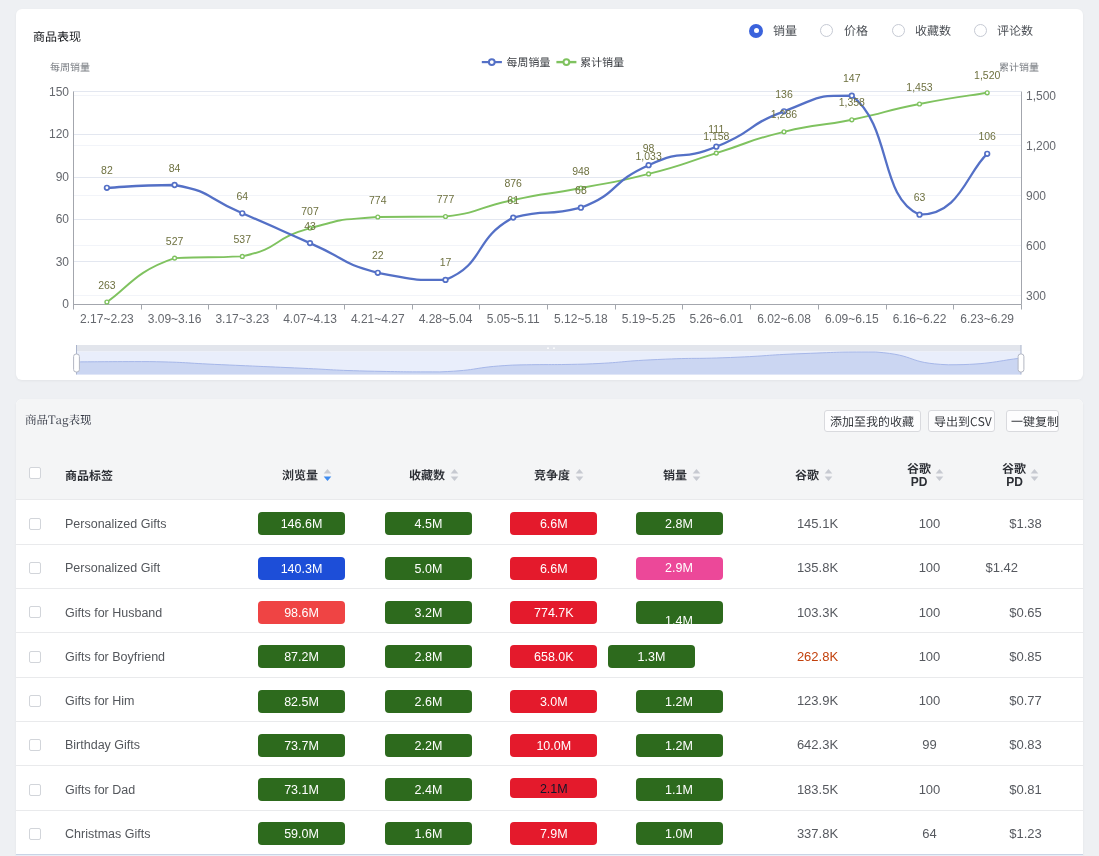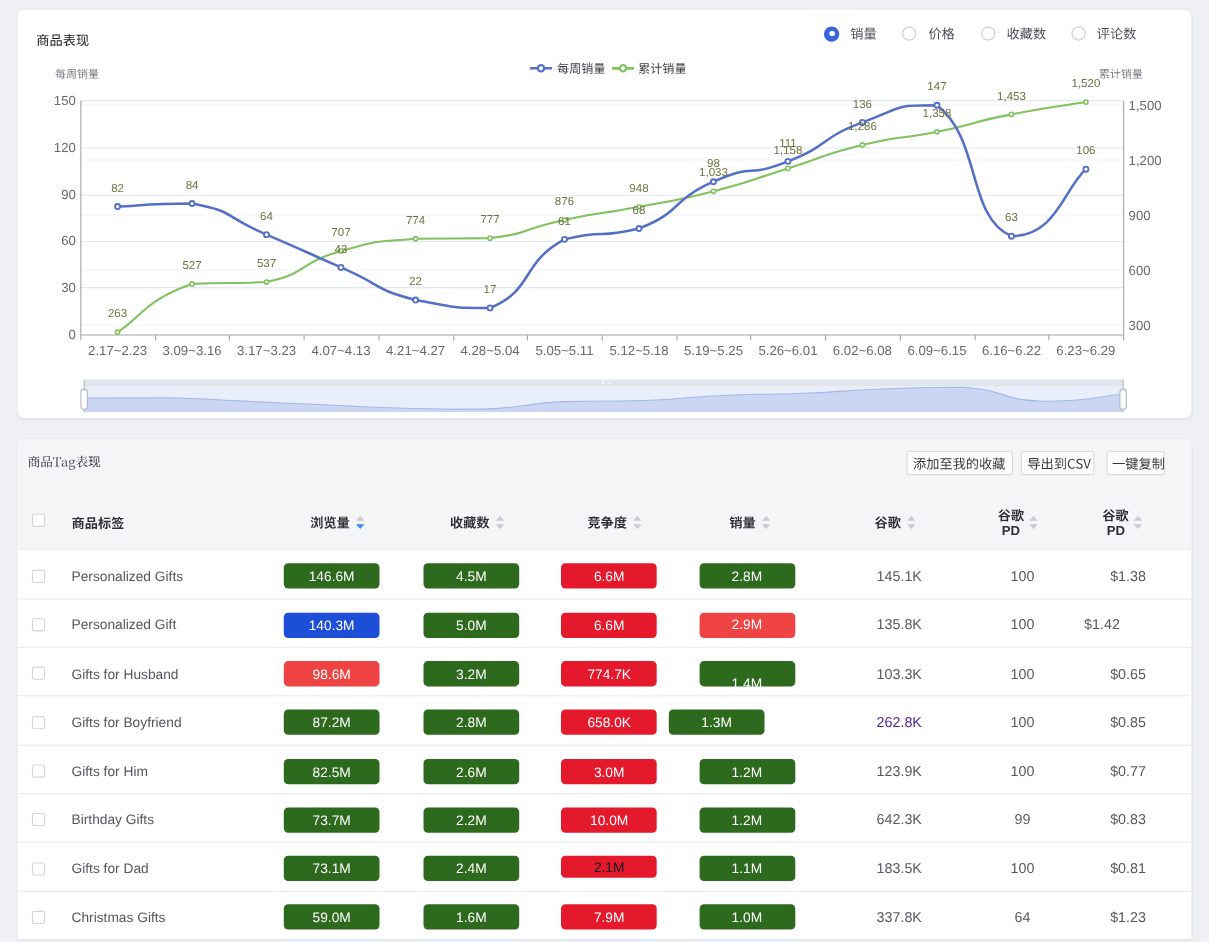--- a/index.html
+++ b/index.html
@@ -274,42 +274,42 @@
     <div style="position:absolute;left:619.5px;top:113.4px;width:87px;height:23px;border-radius:4px;background:#2d6a1d;color:#fff;font-size:12.5px;display:flex;align-items:center;justify-content:center;padding-top:1px;box-sizing:border-box">2.8M</div>
     <div style="position:absolute;left:751.5px;top:116.9px;width:100px;text-align:center;font-size:13px;color:#56595f;line-height:16px">145.1K</div>
     <div style="position:absolute;left:873.5px;top:116.9px;width:80px;text-align:center;font-size:13px;color:#56595f;line-height:16px">100</div>
     <div style="position:absolute;left:969.5px;top:116.9px;width:80px;text-align:center;font-size:13px;color:#56595f;line-height:16px">$1.38</div>
     <div style="position:absolute;left:0;top:144.7px;width:1067px;height:1px;background:#e9eaec"></div>
     <div style="position:absolute;left:13px;top:163.15px;width:12px;height:12px;background:#fff;border:1px solid #d2d5da;border-radius:2px;box-sizing:border-box"></div>
     <div style="position:absolute;left:49px;top:161.2px;font-size:12.5px;color:#54575c;line-height:16px">Personalized Gift</div>
     <div style="position:absolute;left:242.0px;top:157.7px;width:87px;height:23px;border-radius:4px;background:#1d4ed8;color:#fff;font-size:12.5px;display:flex;align-items:center;justify-content:center;padding-top:1px;box-sizing:border-box">140.3M</div>
     <div style="position:absolute;left:369.0px;top:157.7px;width:87px;height:23px;border-radius:4px;background:#2d6a1d;color:#fff;font-size:12.5px;display:flex;align-items:center;justify-content:center;padding-top:1px;box-sizing:border-box">5.0M</div>
     <div style="position:absolute;left:494.3px;top:157.7px;width:87px;height:23px;border-radius:4px;background:#e41a2c;color:#fff;font-size:12.5px;display:flex;align-items:center;justify-content:center;padding-top:1px;box-sizing:border-box">6.6M</div>
-    <div style="position:absolute;left:619.5px;top:157.7px;width:87px;height:23px;border-radius:4px;background:#ef4444;color:#fff;font-size:12.5px;display:flex;align-items:center;justify-content:center;padding-top:0;box-sizing:border-box">2.9M</div>
+    <div style="position:absolute;left:619.5px;top:157.7px;width:87px;height:23px;border-radius:4px;background:#ec4899;color:#fff;font-size:12.5px;display:flex;align-items:center;justify-content:center;padding-top:0;box-sizing:border-box">2.9M</div>
     <div style="position:absolute;left:751.5px;top:161.2px;width:100px;text-align:center;font-size:13px;color:#56595f;line-height:16px">135.8K</div>
     <div style="position:absolute;left:873.5px;top:161.2px;width:80px;text-align:center;font-size:13px;color:#56595f;line-height:16px">100</div>
     <div style="position:absolute;left:969.5px;top:161.2px;width:80px;text-align:left;font-size:13px;color:#56595f;line-height:16px">$1.42</div>
     <div style="position:absolute;left:0;top:189.0px;width:1067px;height:1px;background:#e9eaec"></div>
     <div style="position:absolute;left:13px;top:207.45000000000002px;width:12px;height:12px;background:#fff;border:1px solid #d2d5da;border-radius:2px;box-sizing:border-box"></div>
     <div style="position:absolute;left:49px;top:205.5px;font-size:12.5px;color:#54575c;line-height:16px">Gifts for Husband</div>
     <div style="position:absolute;left:242.0px;top:202.0px;width:87px;height:23px;border-radius:4px;background:#ef4444;color:#fff;font-size:12.5px;display:flex;align-items:center;justify-content:center;padding-top:1px;box-sizing:border-box">98.6M</div>
     <div style="position:absolute;left:369.0px;top:202.0px;width:87px;height:23px;border-radius:4px;background:#2d6a1d;color:#fff;font-size:12.5px;display:flex;align-items:center;justify-content:center;padding-top:1px;box-sizing:border-box">3.2M</div>
     <div style="position:absolute;left:494.3px;top:202.0px;width:87px;height:23px;border-radius:4px;background:#e41a2c;color:#fff;font-size:12.5px;display:flex;align-items:center;justify-content:center;padding-top:1px;box-sizing:border-box">774.7K</div>
     <div style="position:absolute;left:619.5px;top:202.0px;width:87px;height:23px;border-radius:4px;background:#2d6a1d;color:#fff;font-size:12.5px;display:flex;align-items:center;justify-content:center;padding-top:16px;box-sizing:border-box">1.4M</div>
     <div style="position:absolute;left:751.5px;top:205.5px;width:100px;text-align:center;font-size:13px;color:#56595f;line-height:16px">103.3K</div>
     <div style="position:absolute;left:873.5px;top:205.5px;width:80px;text-align:center;font-size:13px;color:#56595f;line-height:16px">100</div>
     <div style="position:absolute;left:969.5px;top:205.5px;width:80px;text-align:center;font-size:13px;color:#56595f;line-height:16px">$0.65</div>
     <div style="position:absolute;left:0;top:233.3px;width:1067px;height:1px;background:#e9eaec"></div>
     <div style="position:absolute;left:13px;top:251.75px;width:12px;height:12px;background:#fff;border:1px solid #d2d5da;border-radius:2px;box-sizing:border-box"></div>
     <div style="position:absolute;left:49px;top:249.8px;font-size:12.5px;color:#54575c;line-height:16px">Gifts for Boyfriend</div>
     <div style="position:absolute;left:242.0px;top:246.2px;width:87px;height:23px;border-radius:4px;background:#2d6a1d;color:#fff;font-size:12.5px;display:flex;align-items:center;justify-content:center;padding-top:1px;box-sizing:border-box">87.2M</div>
     <div style="position:absolute;left:369.0px;top:246.2px;width:87px;height:23px;border-radius:4px;background:#2d6a1d;color:#fff;font-size:12.5px;display:flex;align-items:center;justify-content:center;padding-top:1px;box-sizing:border-box">2.8M</div>
     <div style="position:absolute;left:494.3px;top:246.2px;width:87px;height:23px;border-radius:4px;background:#e41a2c;color:#fff;font-size:12.5px;display:flex;align-items:center;justify-content:center;padding-top:1px;box-sizing:border-box">658.0K</div>
     <div style="position:absolute;left:592px;top:246.2px;width:87px;height:23px;border-radius:4px;background:#2d6a1d;color:#fff;font-size:12.5px;display:flex;align-items:center;justify-content:center;padding-top:1px;box-sizing:border-box">1.3M</div>
-    <div style="position:absolute;left:751.5px;top:249.8px;width:100px;text-align:center;font-size:13px;color:#4c1d95;line-height:16px">262.8K</div>
+    <div style="position:absolute;left:751.5px;top:249.8px;width:100px;text-align:center;font-size:13px;color:#c2410c;line-height:16px">262.8K</div>
     <div style="position:absolute;left:873.5px;top:249.8px;width:80px;text-align:center;font-size:13px;color:#56595f;line-height:16px">100</div>
     <div style="position:absolute;left:969.5px;top:249.8px;width:80px;text-align:center;font-size:13px;color:#56595f;line-height:16px">$0.85</div>
     <div style="position:absolute;left:0;top:277.6px;width:1067px;height:1px;background:#e9eaec"></div>
     <div style="position:absolute;left:13px;top:296.05px;width:12px;height:12px;background:#fff;border:1px solid #d2d5da;border-radius:2px;box-sizing:border-box"></div>
     <div style="position:absolute;left:49px;top:294.1px;font-size:12.5px;color:#54575c;line-height:16px">Gifts for Him</div>
     <div style="position:absolute;left:242.0px;top:290.6px;width:87px;height:23px;border-radius:4px;background:#2d6a1d;color:#fff;font-size:12.5px;display:flex;align-items:center;justify-content:center;padding-top:1px;box-sizing:border-box">82.5M</div>
     <div style="position:absolute;left:369.0px;top:290.6px;width:87px;height:23px;border-radius:4px;background:#2d6a1d;color:#fff;font-size:12.5px;display:flex;align-items:center;justify-content:center;padding-top:1px;box-sizing:border-box">2.6M</div>
     <div style="position:absolute;left:494.3px;top:290.6px;width:87px;height:23px;border-radius:4px;background:#e41a2c;color:#fff;font-size:12.5px;display:flex;align-items:center;justify-content:center;padding-top:1px;box-sizing:border-box">3.0M</div>
     <div style="position:absolute;left:619.5px;top:290.6px;width:87px;height:23px;border-radius:4px;background:#2d6a1d;color:#fff;font-size:12.5px;display:flex;align-items:center;justify-content:center;padding-top:1px;box-sizing:border-box">1.2M</div>
     <div style="position:absolute;left:751.5px;top:294.1px;width:100px;text-align:center;font-size:13px;color:#56595f;line-height:16px">123.9K</div>

